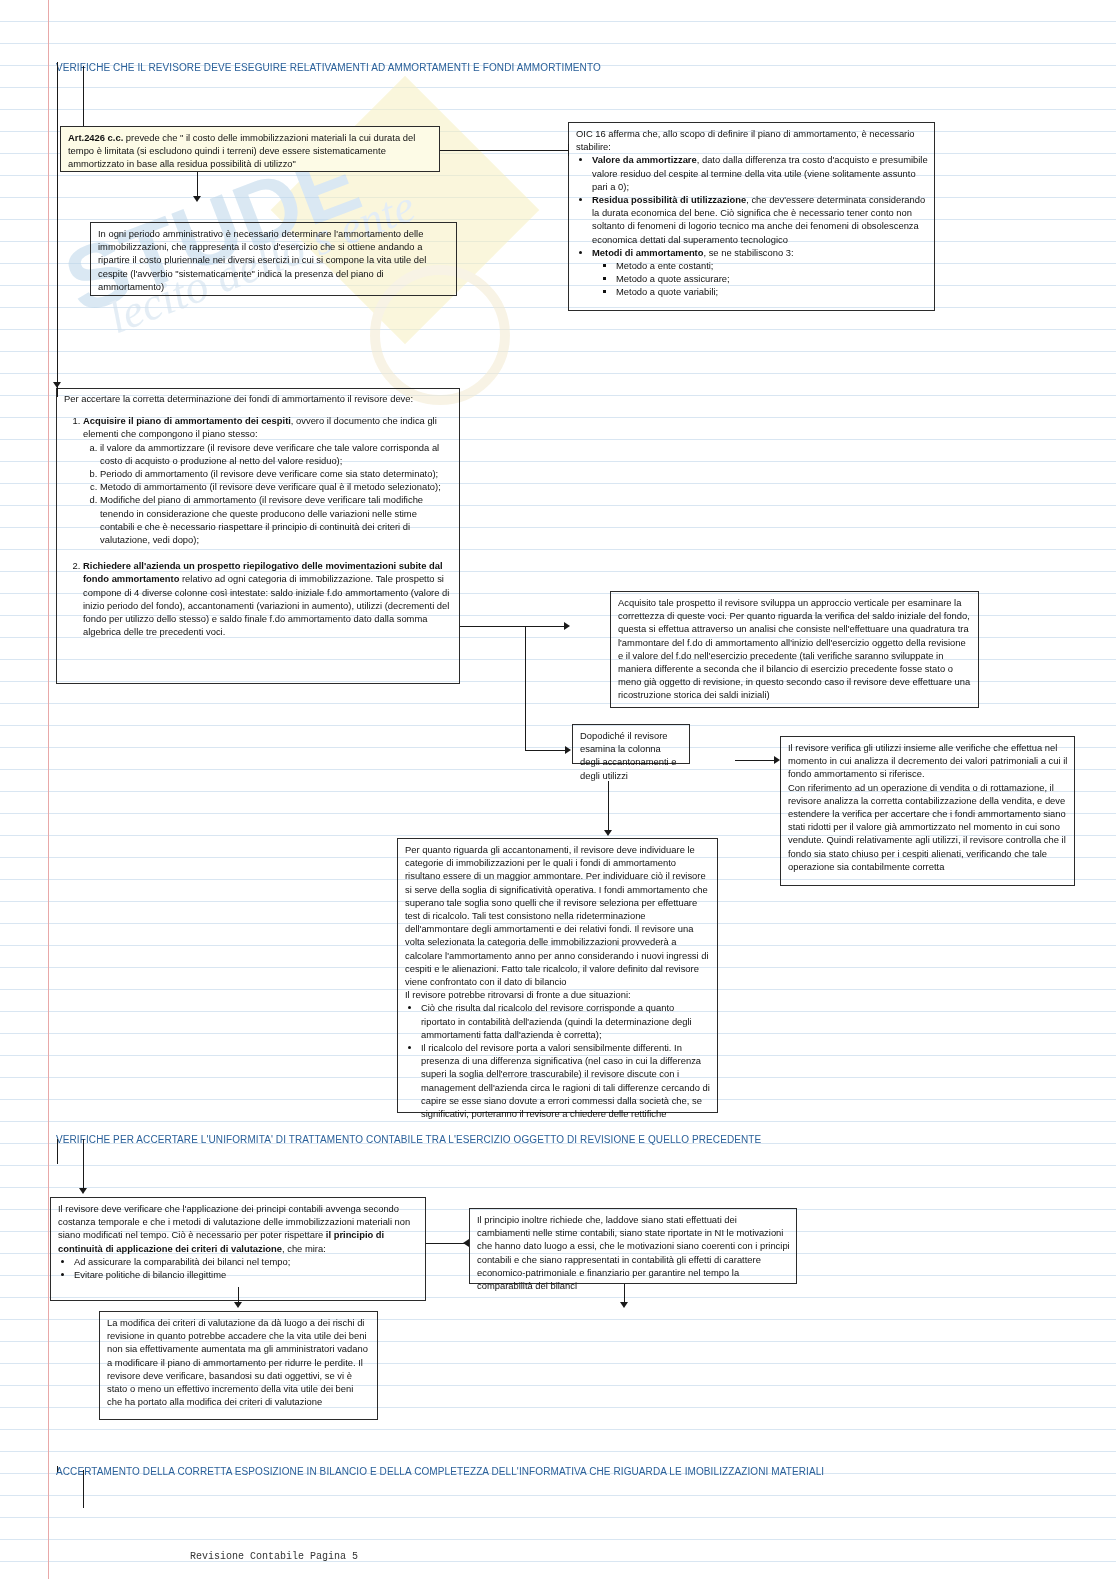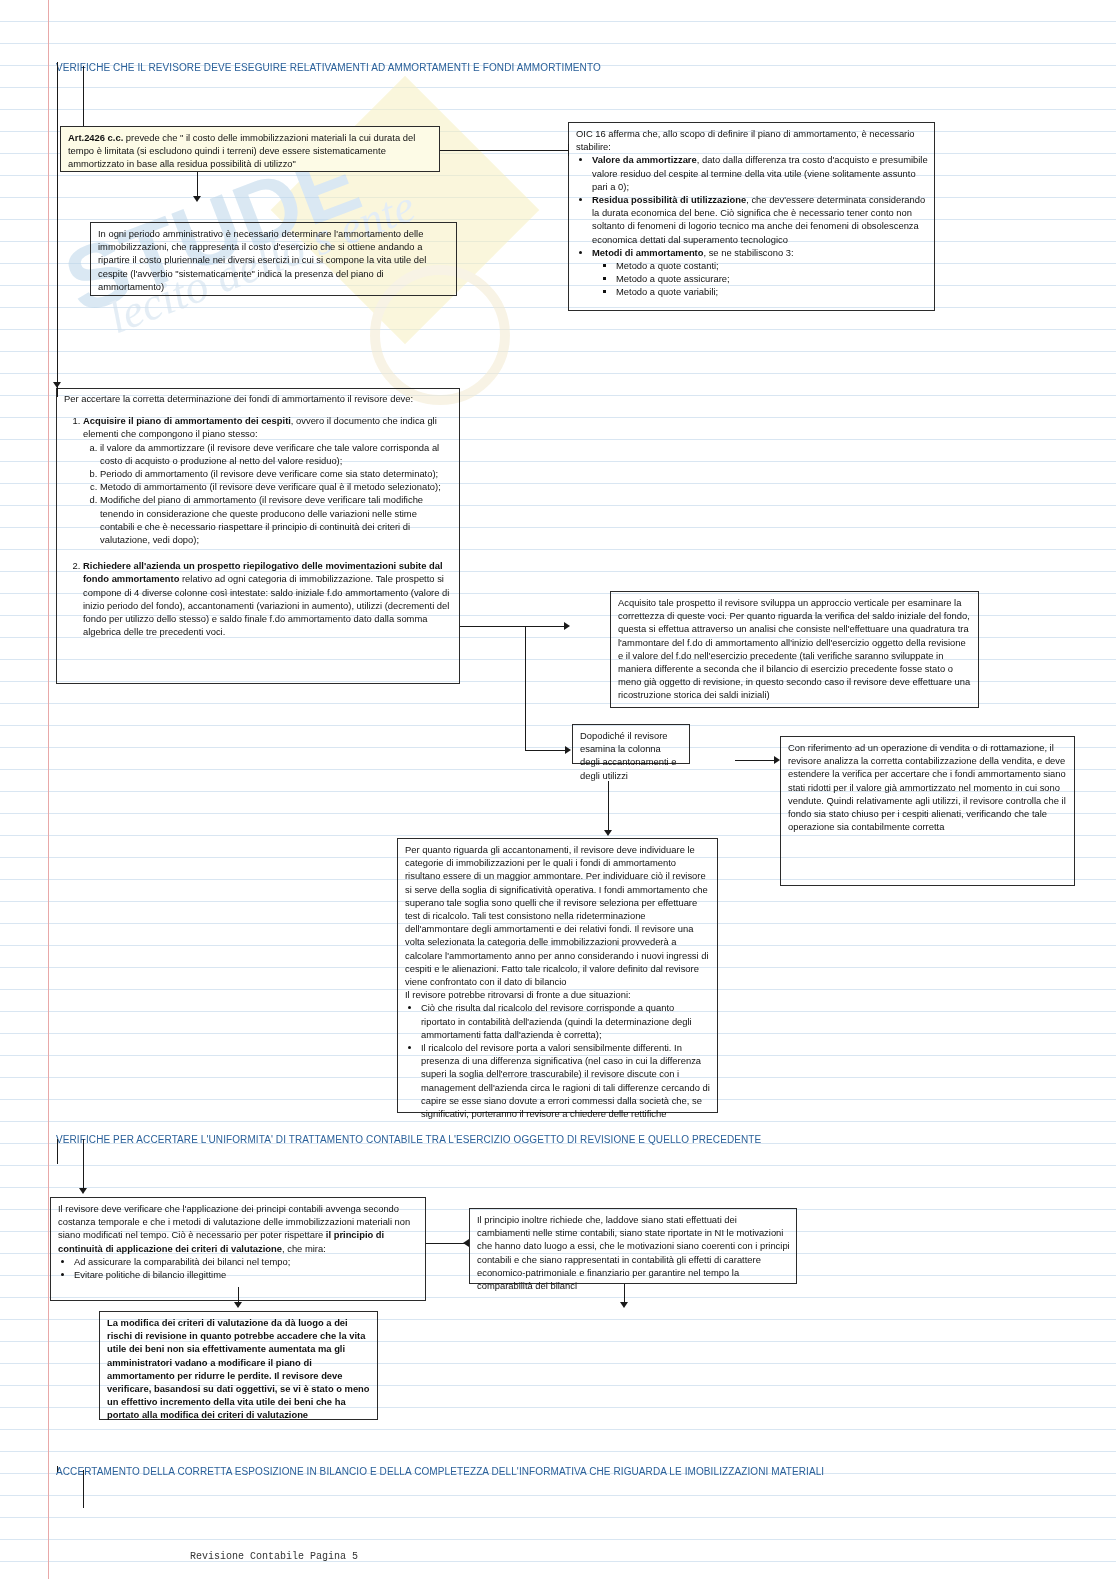--- a/index.html
+++ b/index.html
@@ -137,21 +137,21 @@
     <ul class="lv1">
       <li>
         <b>Valore da ammortizzare</b><span>, dato dalla differenza tra costo d'acquisto e presumibile valore residuo del cespite al termine della vita utile (viene solitamente assunto pari a 0);</span>
       </li>
       <li>
         <b>Residua possibilità di utilizzazione</b><span>, che dev'essere determinata considerando la durata economica del bene. Ciò significa che è necessario tener conto non soltanto di fenomeni di logorio tecnico ma anche dei fenomeni di obsolescenza economica dettati dal superamento tecnologico</span>
       </li>
       <li>
         <b>Metodi di ammortamento</b><span>, se ne stabiliscono 3:</span>
         <ul class="lv2">
-          <li>Metodo a quote costanti;</li>
+          <li>Metodo a ente costanti;</li>
           <li>Metodo a quote assicurare;</li>
           <li>Metodo a quote variabili;</li>
         </ul>
       </li>
     </ul>
   </div>
 
   <div class="box" style="left:56px; top:388px; width:404px; height:296px; padding-top:3px;">
     <p>Per accertare la corretta determinazione dei fondi di ammortamento il revisore deve:</p>
     <ol class="lv1" style="margin-top:9px;">
@@ -172,20 +172,21 @@
 
   <div class="box" style="left:570px; top:591px; width:369px; height:117px;margin-left:40px;">
     <p>Acquisito tale prospetto il revisore sviluppa un approccio verticale per esaminare la correttezza di queste voci. Per quanto riguarda la verifica del saldo iniziale del fondo, questa si effettua attraverso un analisi che consiste nell'effettuare una quadratura tra l'ammontare del f.do di ammortamento all'inizio dell'esercizio oggetto della revisione e il valore del f.do nell'esercizio precedente (tali verifiche saranno sviluppate in maniera differente a seconda che il bilancio di esercizio precedente fosse stato o meno già oggetto di revisione, in questo secondo caso il revisore deve effettuare una ricostruzione storica dei saldi iniziali)</p>
   </div>
 
   <div class="box" style="left:572px; top:724px; width:118px; height:40px;">
     <p>Dopodiché il revisore esamina la colonna degli accantonamenti e degli utilizzi</p>
   </div>
 
   <div class="box" style="left:780px; top:736px; width:295px; height:150px;">
+    <p>Il revisore verifica gli utilizzi insieme alle verifiche che effettua nel momento in cui analizza il decremento dei valori patrimoniali a cui il fondo ammortamento si riferisce.</p>
     <p>Con riferimento ad un operazione di vendita o di rottamazione, il revisore analizza la corretta contabilizzazione della vendita, e deve estendere la verifica per accertare che i fondi ammortamento siano stati ridotti per il valore già ammortizzato nel momento in cui sono vendute. Quindi relativamente agli utilizzi, il revisore controlla che il fondo sia stato chiuso per i cespiti alienati, verificando che tale operazione sia contabilmente corretta</p>
   </div>
 
   <div class="box" style="left:397px; top:838px; width:321px; height:275px;">
     <p>Per quanto riguarda gli accantonamenti, il revisore deve individuare le categorie di immobilizzazioni per le quali i fondi di ammortamento risultano essere di un maggior ammontare. Per individuare ciò il revisore si serve della soglia di significatività operativa. I fondi ammortamento che superano tale soglia sono quelli che il revisore seleziona per effettuare test di ricalcolo. Tali test consistono nella rideterminazione dell'ammontare degli ammortamenti e dei relativi fondi. Il revisore una volta selezionata la categoria delle immobilizzazioni provvederà a calcolare l'ammortamento anno per anno considerando i  nuovi ingressi di cespiti e le alienazioni. Fatto tale ricalcolo, il valore definito dal revisore viene confrontato con il dato di bilancio</p>
     <p>Il revisore potrebbe ritrovarsi di fronte a due situazioni:</p>
     <ul class="lv1">
       <li>Ciò che risulta dal ricalcolo del revisore corrisponde a quanto riportato in contabilità dell'azienda (quindi la determinazione degli ammortamenti fatta dall'azienda è corretta);</li>
       <li>Il ricalcolo del revisore porta a valori sensibilmente differenti. In presenza di una differenza significativa (nel caso in cui la differenza superi la soglia dell'errore trascurabile) il revisore discute con i management dell'azienda circa le ragioni di tali differenze cercando di capire se esse siano dovute a errori commessi dalla società che, se significativi, porteranno il revisore a chiedere delle rettifiche</li>
     </ul>
@@ -198,21 +199,21 @@
     <ul class="lv1">
       <li>Ad assicurare la comparabilità dei bilanci nel tempo;</li>
       <li>Evitare politiche di bilancio illegittime</li>
     </ul>
   </div>
 
   <div class="box" style="left:469px; top:1208px; width:328px; height:76px;">
     <p>Il principio inoltre richiede che, laddove siano stati effettuati dei cambiamenti nelle stime contabili, siano state riportate in NI le motivazioni che hanno dato luogo a essi, che le motivazioni siano coerenti con i principi contabili e che siano rappresentati in contabilità gli effetti di carattere economico-patrimoniale e finanziario per garantire nel tempo la comparabilità dei bilanci</p>
   </div>
 
-  <div class="box" style="left:99px; top:1311px; width:279px; height:109px;font-weight:bold;">
+  <div class="box" style="left:99px; top:1311px; width:279px; height:109px;">
     <p>La modifica dei criteri di valutazione da dà luogo a dei rischi di revisione in quanto potrebbe accadere che la vita  utile dei beni non sia effettivamente aumentata ma gli amministratori vadano a modificare il piano di ammortamento per ridurre le perdite. Il revisore deve verificare, basandosi su dati oggettivi, se vi è stato o meno un effettivo incremento della vita utile dei beni che ha portato  alla modifica dei criteri di valutazione</p>
   </div>
 
 
   <div class="sect-title" style="left:56px; top:1466px;">ACCERTAMENTO DELLA CORRETTA ESPOSIZIONE IN BILANCIO E DELLA COMPLETEZZA DELL'INFORMATIVA CHE RIGUARDA LE IMOBILIZZAZIONI MATERIALI</div>
 
   <div class="ln lnv" style="left:57px; top:62px; height:335px;"></div>
   <div class="ln lnv" style="left:83px; top:66px; height:60px;"></div>
 
   <div class="ln lnv" style="left:197px; top:172px; height:26px;"></div>

